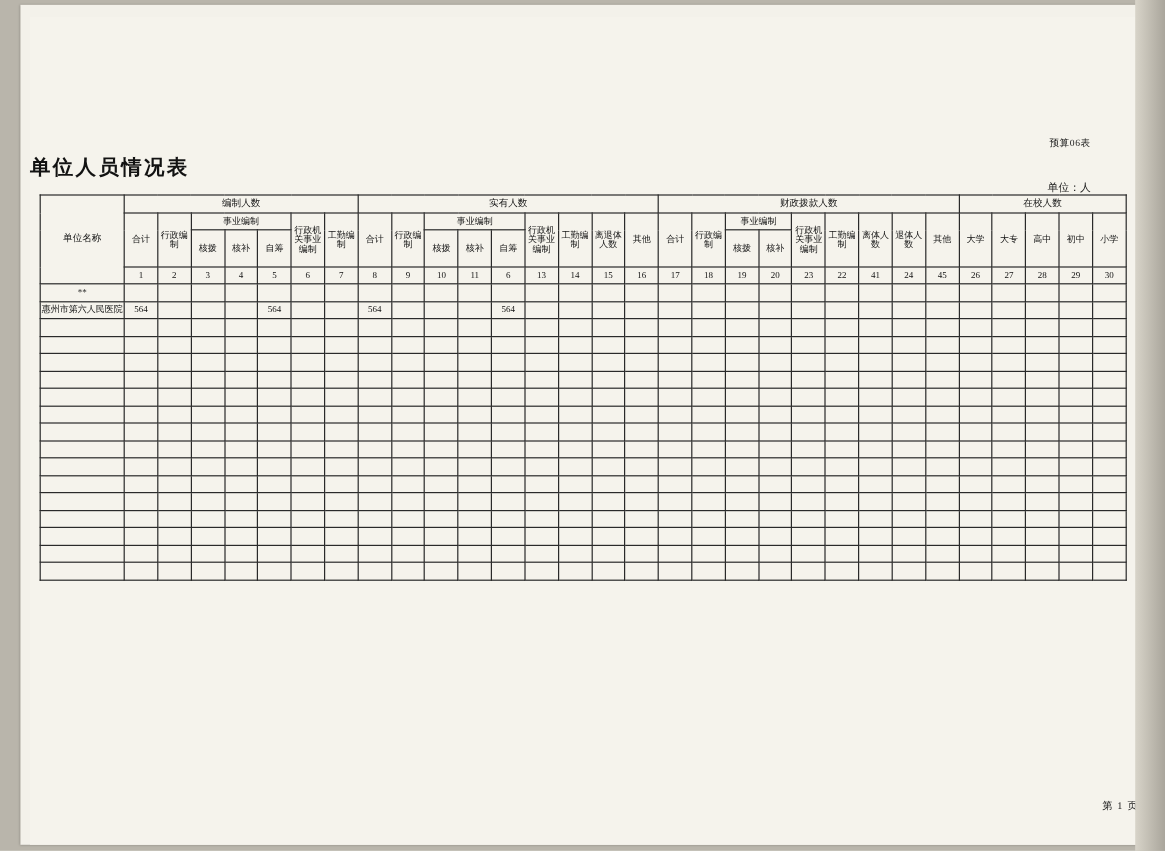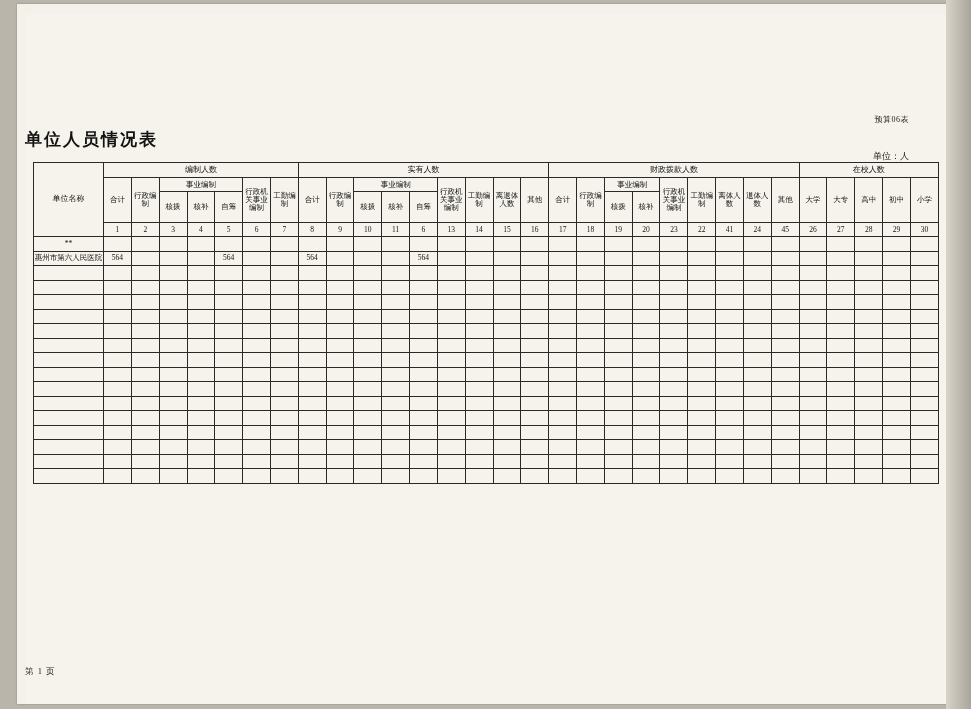--- a/index.html
+++ b/index.html
@@ -111,21 +111,21 @@
   }
   .firstcol {
     font-size: 7.5px;
     padding: 0 1px;
   }
   .footer {
     position: absolute;
     left: 0;
     top: 652px;
     width: 924px;
-    text-align: left;
+    text-align: right;
     font-size: 8.5px;
     color: #1b1b1b;
     letter-spacing: 1px;
   }
   .v {
     font-size: 7.5px;
   }
 </style>
 </head>
 <body>

